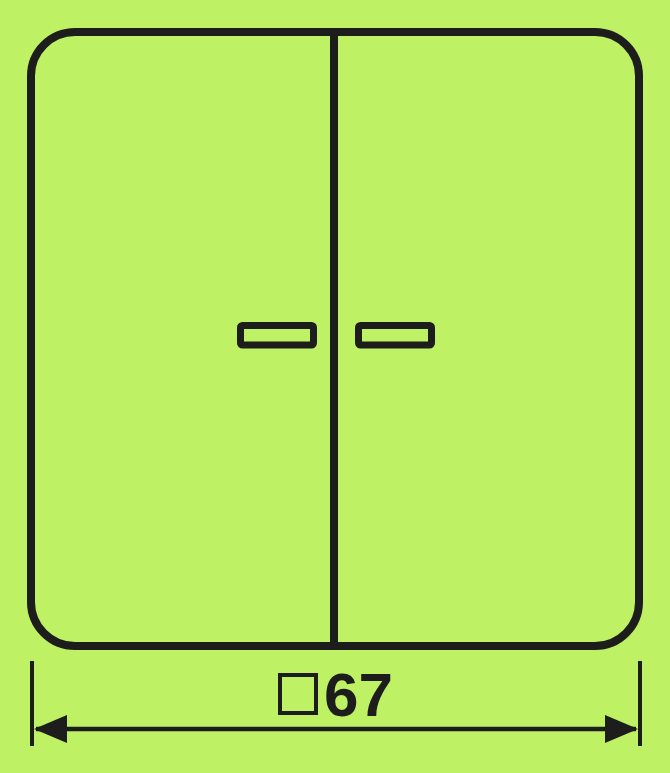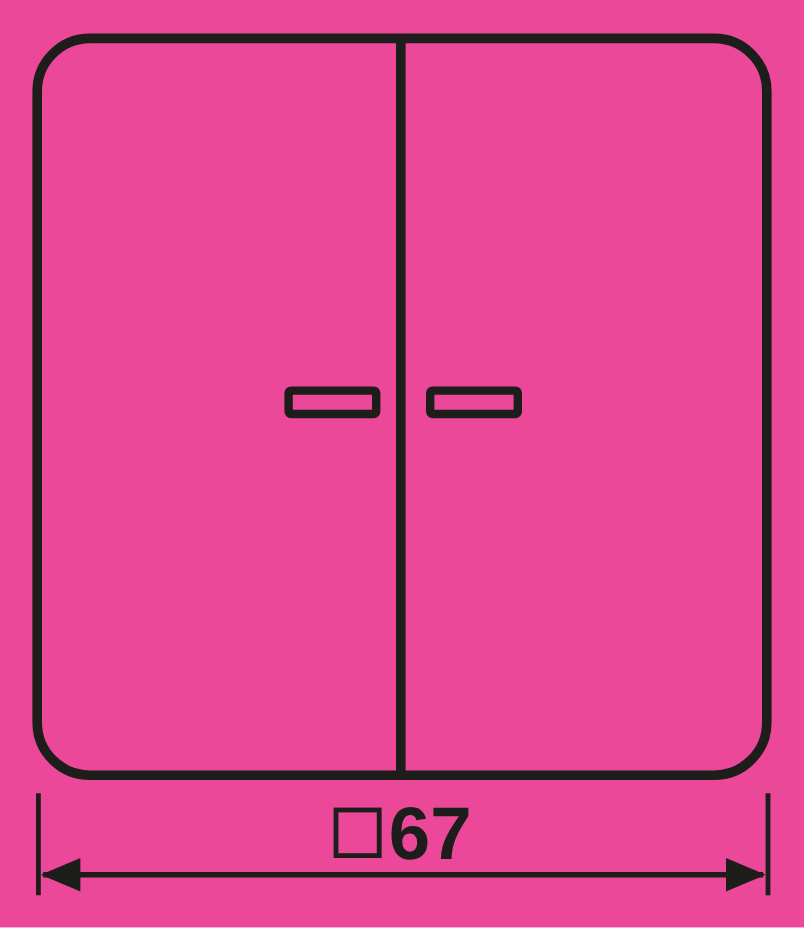--- a/index.html
+++ b/index.html
@@ -8,21 +8,21 @@
     width: 670px;
     height: 773px;
     background: #ffffff;
     font-family: "Liberation Sans", sans-serif;
     overflow: hidden;
   }
   .drawing-stage {
     position: relative;
     width: 670px;
     height: 773px;
-    background: #ec4899;
+    background: #bef264;
   }
   .drawing-stage svg {
     position: absolute;
     left: 0;
     top: 0;
     display: block;
   }
   .dim-value-text {
     font-family: "Liberation Sans", sans-serif;
     font-weight: 700;

